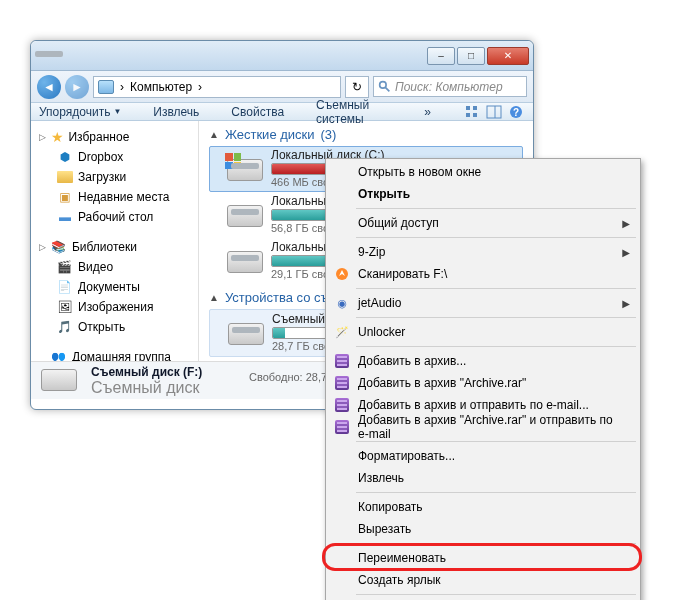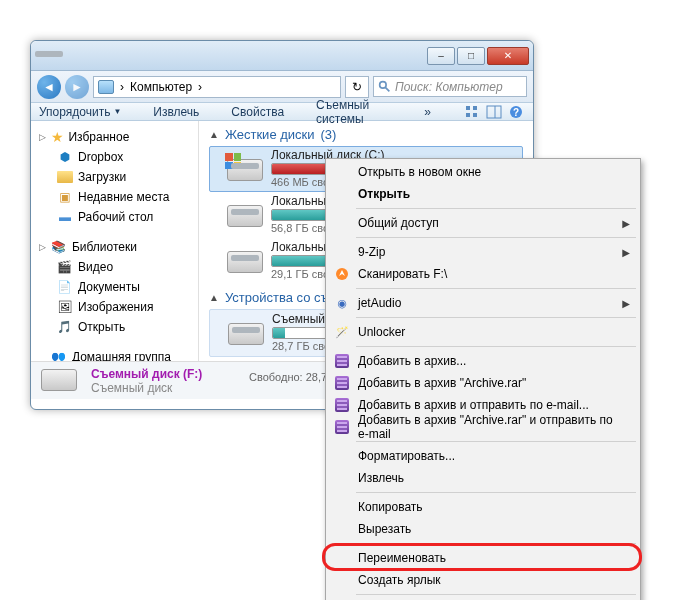--- a/index.html
+++ b/index.html
@@ -43,22 +43,22 @@
 .drive-info { flex: 1; }
 .drive-name { font-size: 12px; color: #222; }
 .bar { height: 12px; border: 1px solid #999; background: #fff; margin: 1px 0; position: relative; border-radius: 2px; overflow: hidden; }
 .bar-fill { height: 100%; }
 .red-grad { background: linear-gradient(#e15856,#b81f22); }
 .teal-grad { background: linear-gradient(#5fc7c4,#2a9e9b); }
 .drive-free { font-size: 11px; color: #6a6a6a; }
 .status { height: 38px; border-top: 1px solid #dcdcdc; display: flex; align-items: center; padding: 0 10px; gap: 10px; background: #f3f6f9; }
 .status-ico { width: 40px; height: 28px; }
 .status-txt { font-size: 12px; }
-.status-lbl { color: #a21caf; font-weight: bold; }
-.status-sub { color: #888; font-size: 12px; }
+.status-lbl { color: #0f172a; font-weight: bold; }
+.status-sub { color: #888; font-size: 16px; }
 .status-right { margin-left: auto; color: #666; font-size: 11px; display: flex; gap: 20px; }
 .status-bar-mini { width: 110px; height: 11px; border: 1px solid #999; background: #fff; display: inline-block; vertical-align: middle; border-radius: 2px; overflow: hidden; }
 .context-menu { position: absolute; left: 325px; top: 158px; width: 316px; background: #f2f2f2; border: 1px solid #a7a7a7; box-shadow: 2px 3px 6px rgba(0,0,0,0.35); font-size: 12px; padding: 2px; }
 .cm-item { display: flex; align-items: center; height: 22px; padding: 0 20px 0 30px; cursor: pointer; position: relative; }
 .cm-item.bold { font-weight: bold; }
 .cm-sep { height: 1px; background: #d0d0d0; margin: 3px 2px 3px 28px; }
 .cm-arrow { position: absolute; right: 8px; color: #444; font-size: 10px; }
 .cm-icon { position: absolute; left: 6px; width: 16px; height: 16px; display: flex; align-items: center; justify-content: center; font-size: 11px; }
 .rar { background: linear-gradient(#a96fd6,#5e3690); border-radius: 2px; width: 14px; height: 14px; position: relative; }
 .rar::after { content:""; position:absolute; top:2px; left:2px; width:10px; height:10px; background: repeating-linear-gradient(#cba7ed,#cba7ed 2px,#8b5abb 2px,#8b5abb 4px); }

